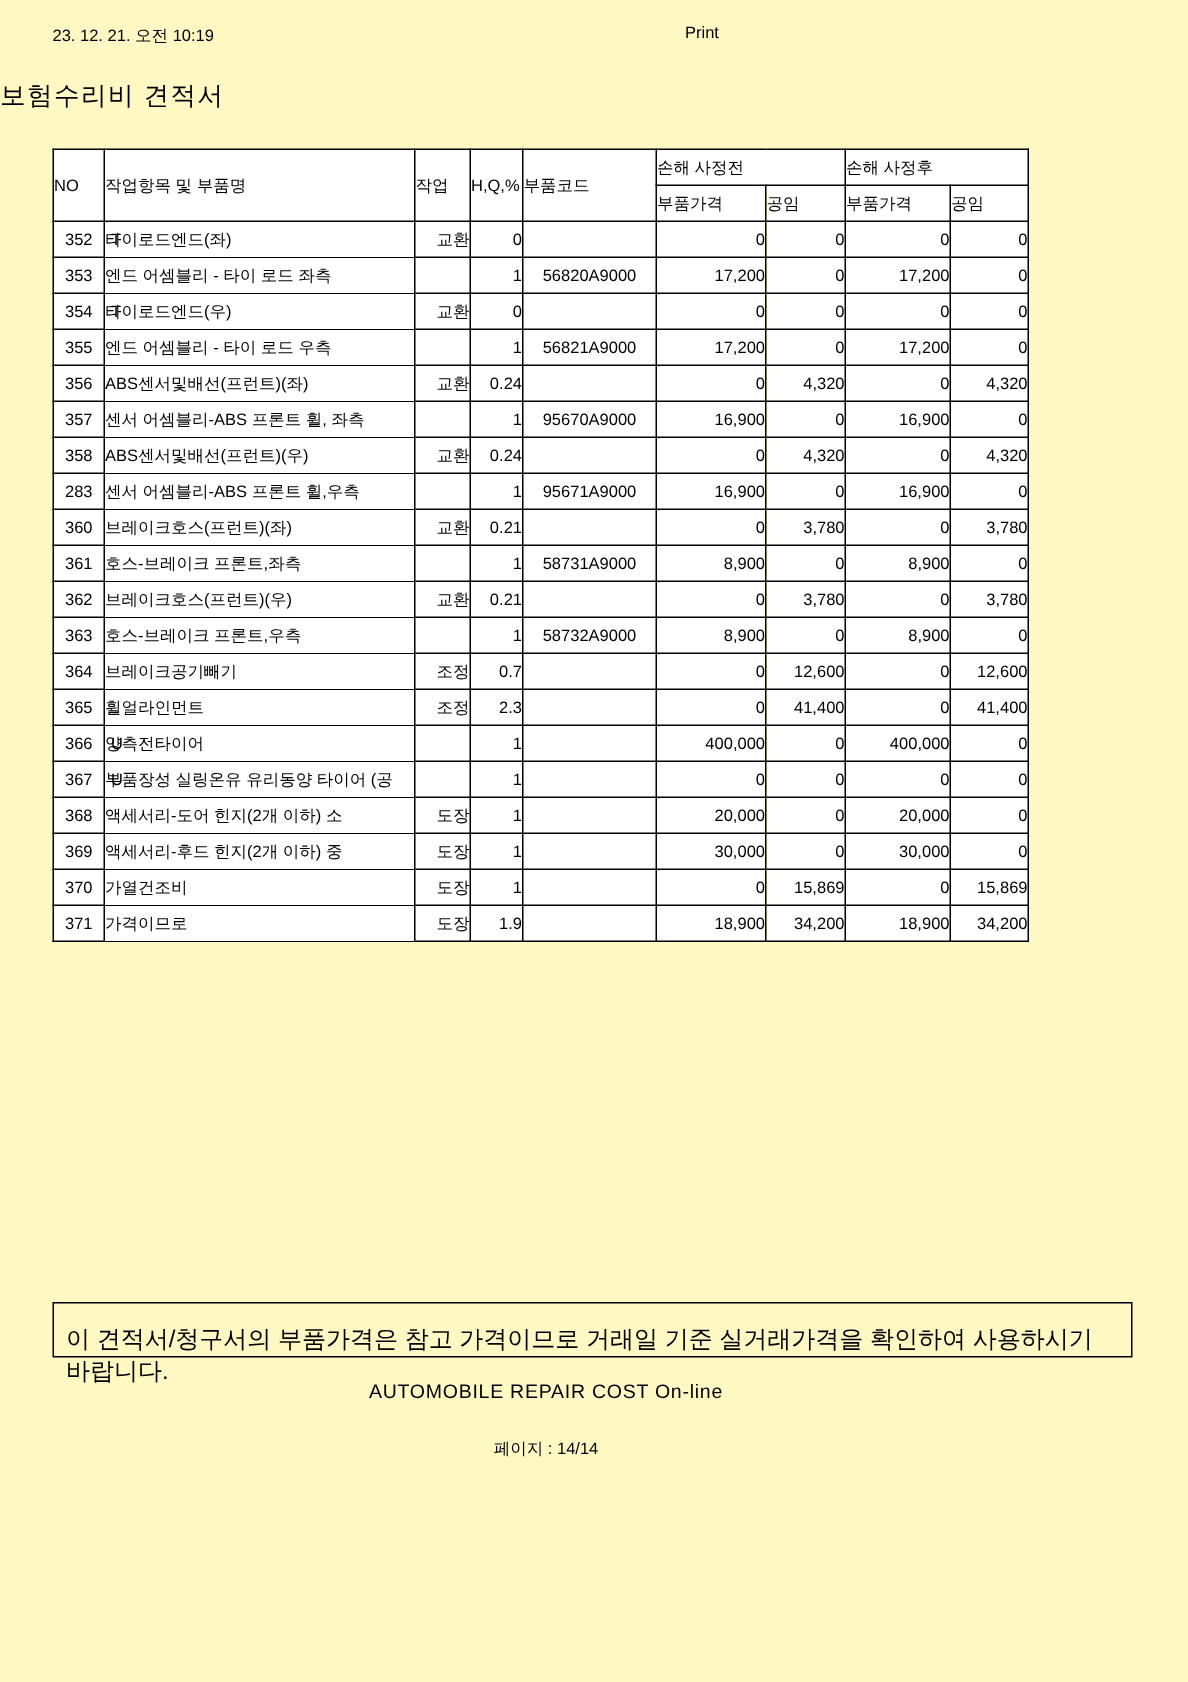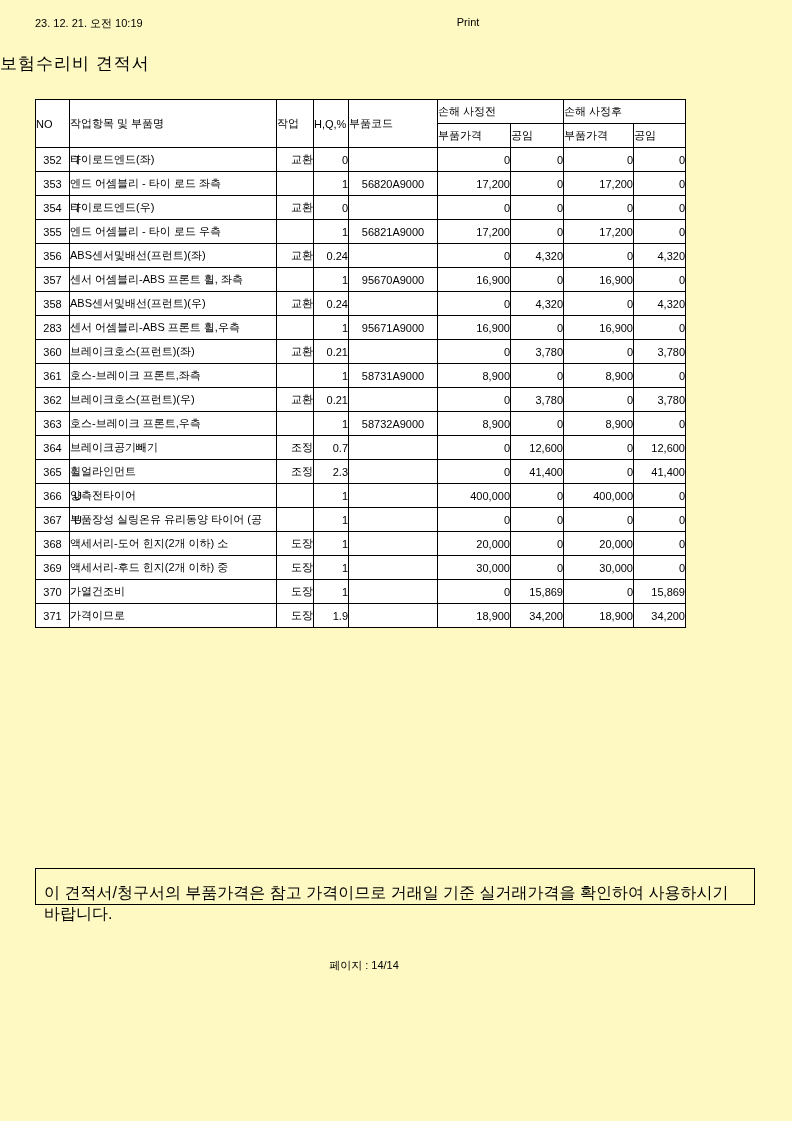--- a/index.html
+++ b/index.html
@@ -327,20 +327,21 @@
           <td class="c-money">18,900</td>
           <td class="c-money">34,200</td>
         </tr>
       </tbody>
   </table>
 
   <div class="notice-box">
     <div class="notice-text">이 견적서/청구서의 부품가격은 참고 가격이므로 거래일 기준 실거래가격을 확인하여 사용하시기 바랍니다.</div>
   </div>
 
+  <div class="footer-title">AUTOMOBILE REPAIR COST On-line</div>
   <div class="page-label">페이지 : 14/14</div>
 
   <div class="chrome-footer">
     <span class="footer-url">about:blank</span>
     <span class="footer-page">14/14</span>
   </div>
 
 </div>
 
 </body></html>

